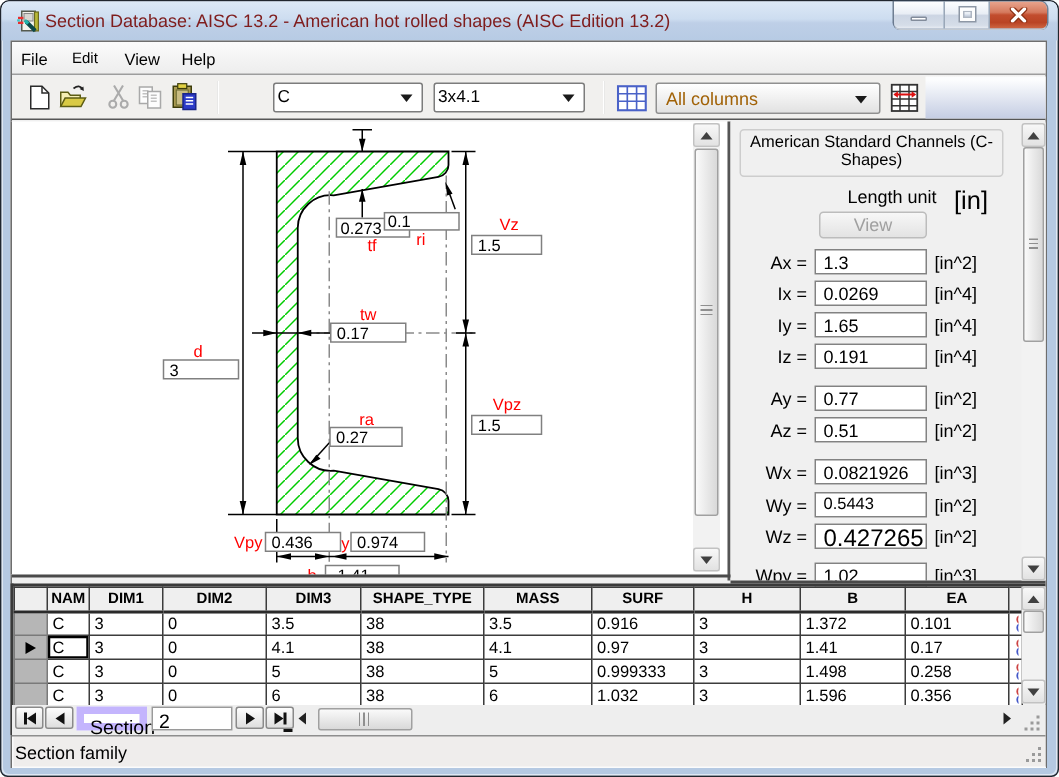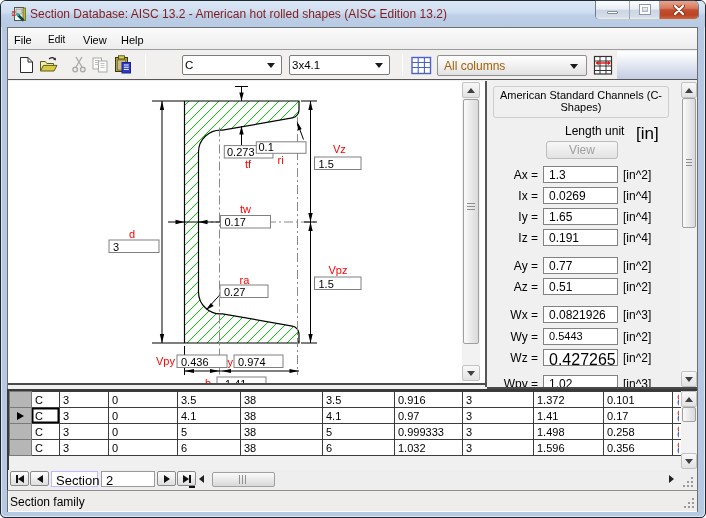--- a/index.html
+++ b/index.html
@@ -270,20 +270,34 @@
       <col style="width:82px">
       <col style="width:72px">
       <col style="width:68px">
       <col style="width:71px">
       <col style="width:70px">
       <col style="width:69px">
       <col style="width:9px">
     </colgroup>
     <tbody>
       <tr>
+        <td class="h"></td>
+        <td class="h">NAM</td>
+        <td class="h">DIM1</td>
+        <td class="h">DIM2</td>
+        <td class="h">DIM3</td>
+        <td class="h">SHAPE_TYPE</td>
+        <td class="h">MASS</td>
+        <td class="h">SURF</td>
+        <td class="h">H</td>
+        <td class="h">B</td>
+        <td class="h">EA</td>
+        <td class="h"></td>
+      </tr>
+      <tr>
         <td class="ind"></td>
         <td>C</td>
         <td>3</td>
         <td>0</td>
         <td>3.5</td>
         <td>38</td>
         <td>3.5</td>
         <td>0.916</td>
         <td>3</td>
         <td>1.372</td>
@@ -365,21 +379,21 @@
   </div>
 <div class="thumbv" style="left:682px;top:407px;width:14px;height:15px"></div>
 <div class="a" style="left:8px;top:470px;width:689px;height:20px;background:#eeeeee"></div>
 <div class="navbtn" style="left:10px">
     <div style="width:2px;height:8px;background:#111"></div>
     <div class="tri" style="border-top:4px solid rgba(0,0,0,0);border-bottom:4px solid rgba(0,0,0,0);border-right:6px solid #111"></div>
   </div>
 <div class="navbtn" style="left:30px">
     <div class="tri" style="border-top:4px solid rgba(0,0,0,0);border-bottom:4px solid rgba(0,0,0,0);border-right:6px solid #111"></div>
   </div>
-<div class="a" style="left:51px;top:471px;width:47px;height:16px;background:#fff;border:1px solid #c4b5fd;font-size:13px;padding:1px 0 0 4px">Section</div>
+<div class="a" style="left:51px;top:471px;width:47px;height:16px;background:#fff;border:5px solid #c4b5fd;font-size:13px;padding:1px 0 0 4px">Section</div>
 <div class="a" style="left:101px;top:471px;width:54px;height:16px;background:#fff;border:1px solid #9a9a9a;font-size:13px;padding:1px 0 0 4px">2</div>
 <div class="navbtn" style="left:157px">
     <div class="tri" style="border-top:4px solid rgba(0,0,0,0);border-bottom:4px solid rgba(0,0,0,0);border-left:6px solid #111"></div>
   </div>
 <div class="navbtn" style="left:177px">
     <div class="tri" style="border-top:4px solid rgba(0,0,0,0);border-bottom:4px solid rgba(0,0,0,0);border-left:6px solid #111"></div>
     <div style="width:2px;height:8px;background:#111"></div>
   </div>
 <div class="a" style="left:189px;top:486px;width:6px;height:2px;background:#111"></div>
 <div class="a tri" style="left:199px;top:475px;border-top:4px solid rgba(0,0,0,0);border-bottom:4px solid rgba(0,0,0,0);border-right:5px solid #222"></div>

